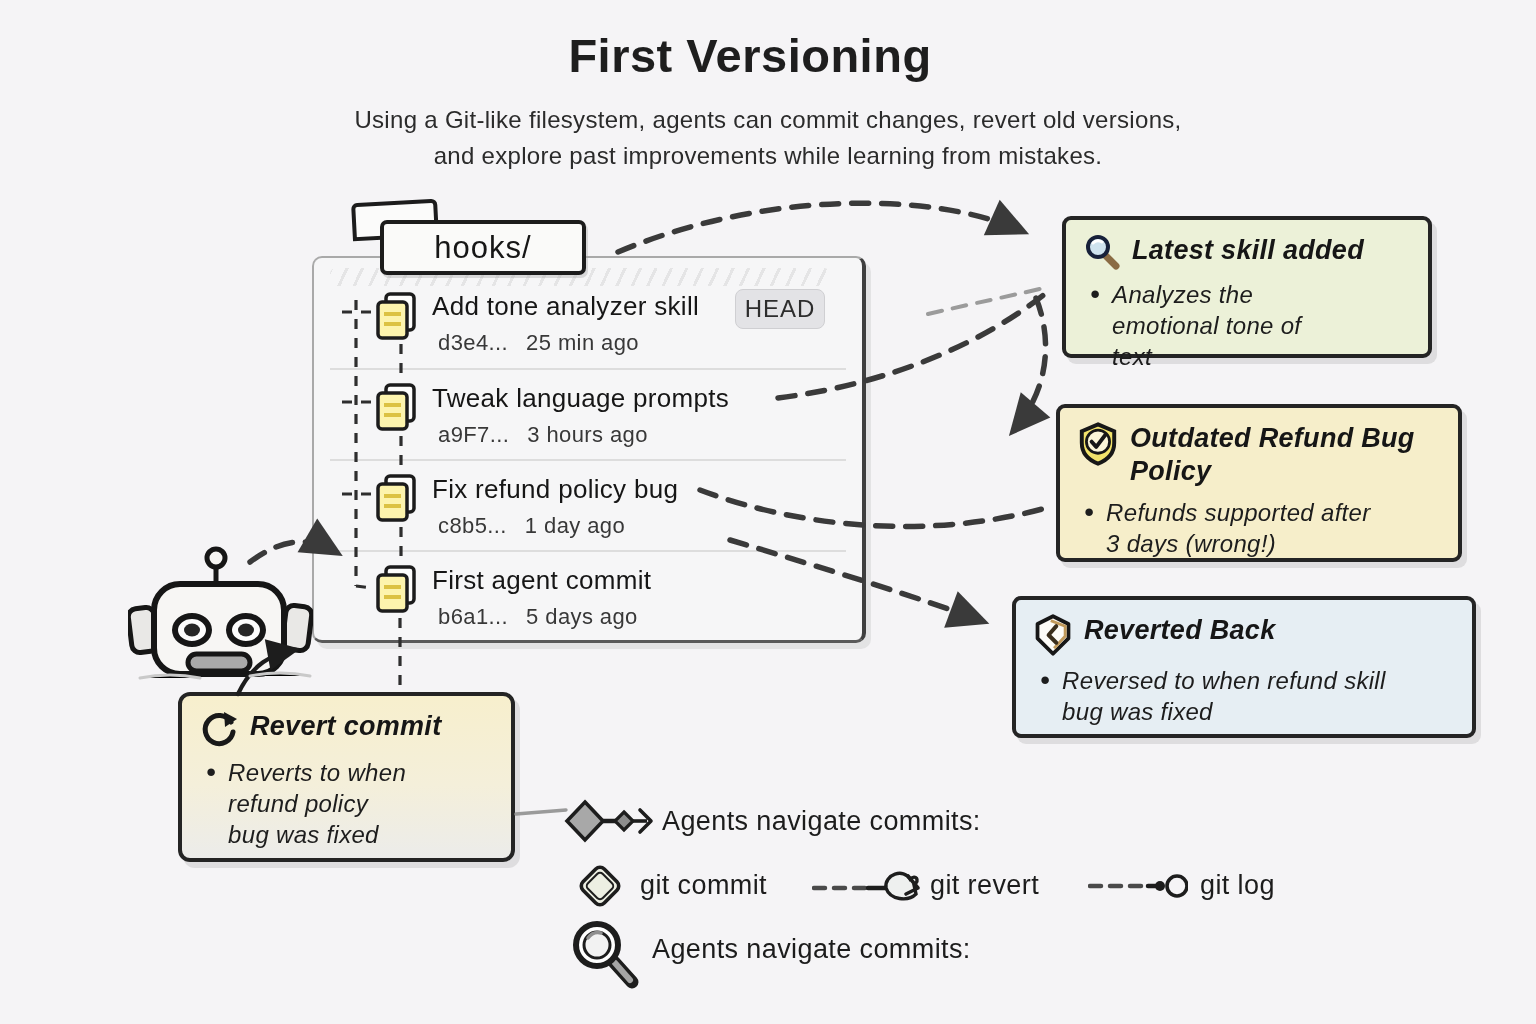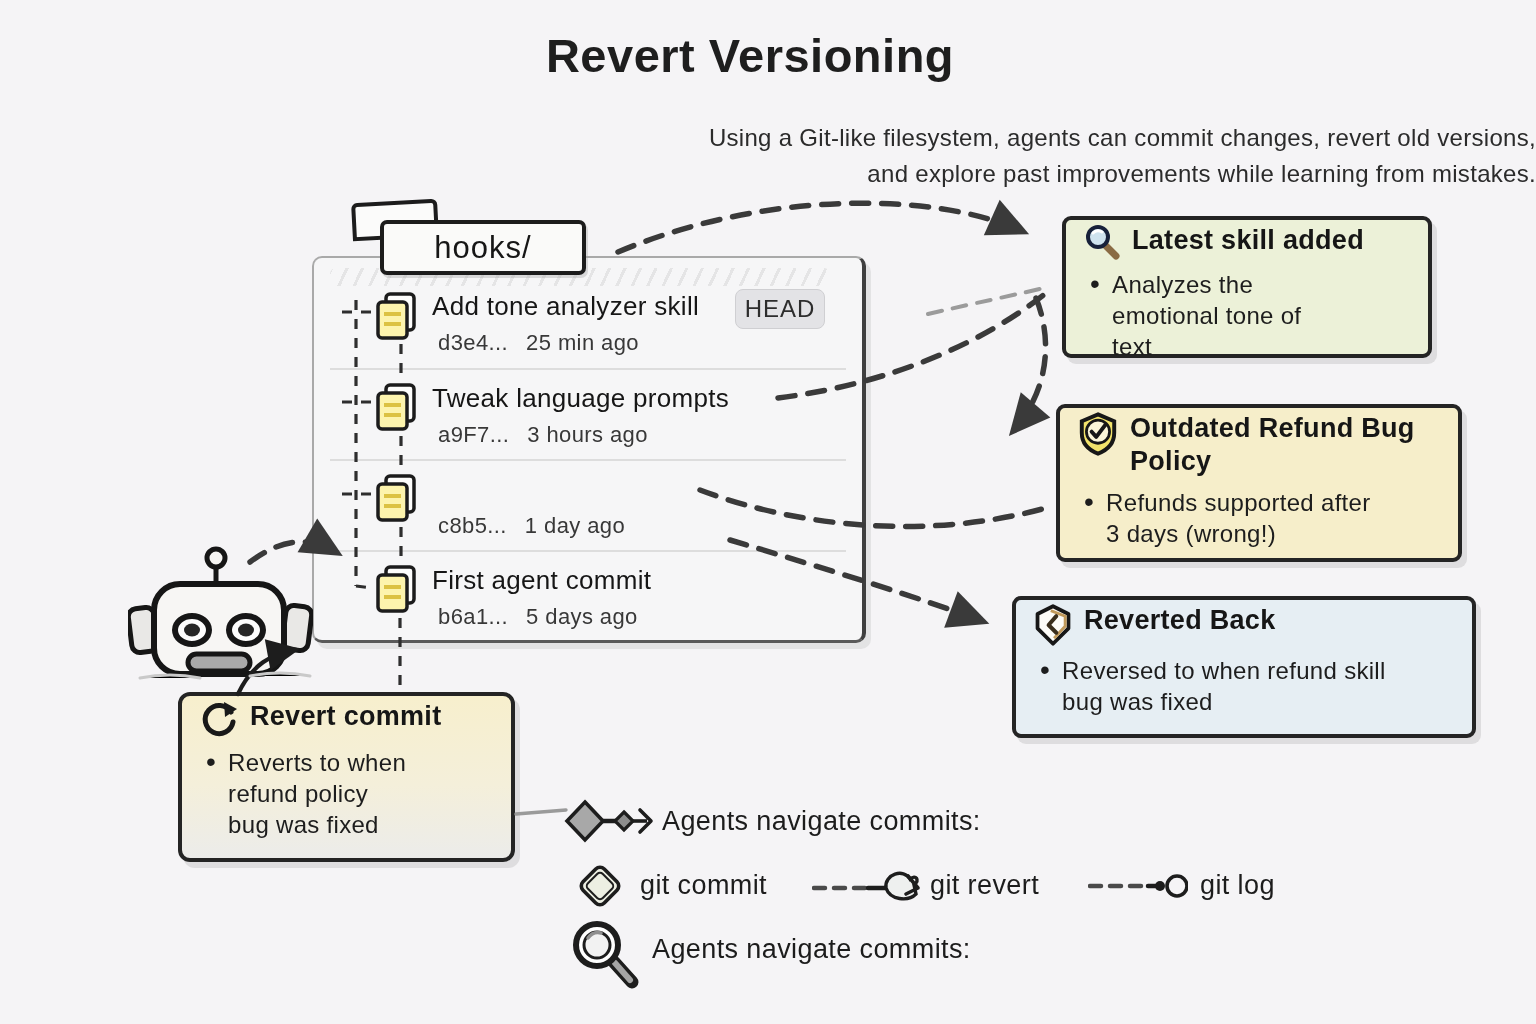--- a/index.html
+++ b/index.html
@@ -9,21 +9,21 @@
     background:#f5f4f6;color:#222;
     position:relative;
   }
   .canvas{position:absolute;inset:0;width:1536px;height:1024px;}
   
   .title{
     position:absolute;left:0;top:28px;width:1500px;text-align:center;
     font-size:47px;font-weight:700;color:#1e1e1e;letter-spacing:.5px;
   }
   .subtitle{
-    position:absolute;left:0;top:120px;width:1536px;text-align:right;
+    position:absolute;left:0;top:102px;width:1536px;text-align:center;
     font-size:24px;line-height:36px;color:#2b2b2b;letter-spacing:.3px;
   }
   
   .folder-flap{
     position:absolute;left:352px;top:201px;width:78px;height:30px;
     background:#fbfbfa;border:4px solid #1c1c1c;border-radius:6px 6px 0 0;
     transform:rotate(-3deg);
   }
   .folder-tab{
     position:absolute;left:344px;top:220px;width:198px;height:47px;
@@ -57,21 +57,21 @@
     display:flex;align-items:center;justify-content:center;
     font-size:24px;color:#2d2d2d;letter-spacing:1px;
   }
   .head-badge:empty{display:none;}
   .row-sep{position:absolute;left:330px;width:516px;height:2px;background:#dddddd;}
   .file-icon{position:absolute;width:46px;height:50px;}
   
   .info-box{
     position:absolute;border:4px solid #242424;border-radius:9px;
     box-shadow:5px 6px 0 rgba(170,170,170,.3);
-    padding:4px 18px;box-sizing:border-box;
+    padding:14px 18px;box-sizing:border-box;font-style:italic;
   }
   .info-title-row{display:flex;align-items:flex-start;gap:12px;}
   .info-title{font-size:27px;font-weight:600;color:#161616;letter-spacing:.3px;line-height:33px;}
   .info-bullet{
     display:flex;gap:12px;margin-top:9px;margin-left:6px;
     font-size:24px;color:#1d1d1d;line-height:31px;letter-spacing:.3px;
   }
   .info-bullet::before{content:"•";font-size:28px;line-height:30px;}
   .box-green{left:1062px;top:216px;width:370px;height:142px;background:#ecf1d8;}
   .box-yellow{left:1056px;top:404px;width:406px;height:158px;background:#f6eeca;}
@@ -87,21 +87,21 @@
   .legend-label{position:absolute;font-size:27px;color:#1c1c1c;letter-spacing:.4px;white-space:nowrap;text-align:right;}
   .svg-abs{position:absolute;}
   
   .nosel{user-select:none;}
 </style>
 </head>
 <body>
 
 <div class="canvas nosel">
 
-  <div class="title">Revert Versioning</div>
+  <div class="title">First Versioning</div>
   <div class="subtitle">
     <div>Using a Git-like filesystem, agents can commit changes, revert old versions,</div>
     <div>and explore past improvements while learning from mistakes.</div>
   </div>
 
   <div class="commit-panel"></div>
   <div class="panel-hatch"></div>
   <div class="folder-flap"></div>
   <div class="folder-tab">
     <span>hooks/</span>
@@ -131,20 +131,21 @@
     <span class="hash">a9F7...</span><span>3 hours ago</span>
   </div>
   <div class="row-sep" style="top:459px"></div>
 
   <svg class="svg-abs file-icon" style="left:374px;top:473px" viewBox="0 0 46 50">
     <rect x="12" y="3" width="28" height="36" rx="4" fill="#fdfdfc" stroke="#1c1c1c" stroke-width="3.5"></rect>
     <rect x="4" y="11" width="29" height="36" rx="4" fill="#fdf4ad" stroke="#1c1c1c" stroke-width="3.5"></rect>
     <line x1="10" y1="23" x2="27" y2="23" stroke="#dcc243" stroke-width="4"></line>
     <line x1="10" y1="33" x2="27" y2="33" stroke="#dcc243" stroke-width="4"></line>
   </svg>
+  <div class="commit-row-title" style="left:432px;top:474px">Fix refund policy bug</div>
   <div class="commit-row-meta" style="left:438px;top:513px">
     <span class="hash">c8b5...</span><span>1 day ago</span>
   </div>
   <div class="row-sep" style="top:550px"></div>
 
   <svg class="svg-abs file-icon" style="left:374px;top:564px" viewBox="0 0 46 50">
     <rect x="12" y="3" width="28" height="36" rx="4" fill="#fdfdfc" stroke="#1c1c1c" stroke-width="3.5"></rect>
     <rect x="4" y="11" width="29" height="36" rx="4" fill="#fdf4ad" stroke="#1c1c1c" stroke-width="3.5"></rect>
     <line x1="10" y1="23" x2="27" y2="23" stroke="#dcc243" stroke-width="4"></line>
     <line x1="10" y1="33" x2="27" y2="33" stroke="#dcc243" stroke-width="4"></line>

